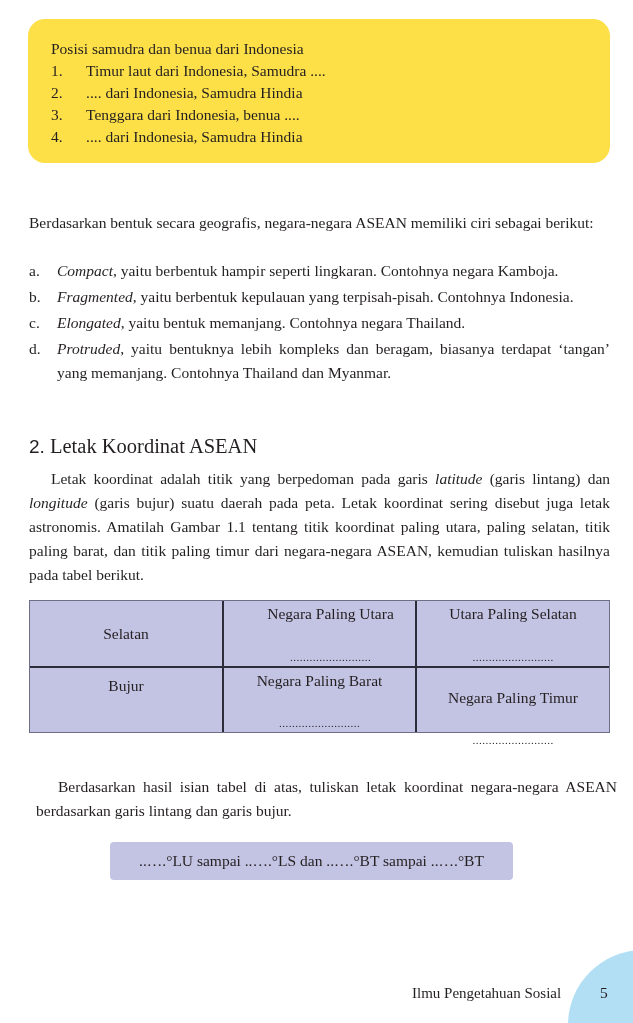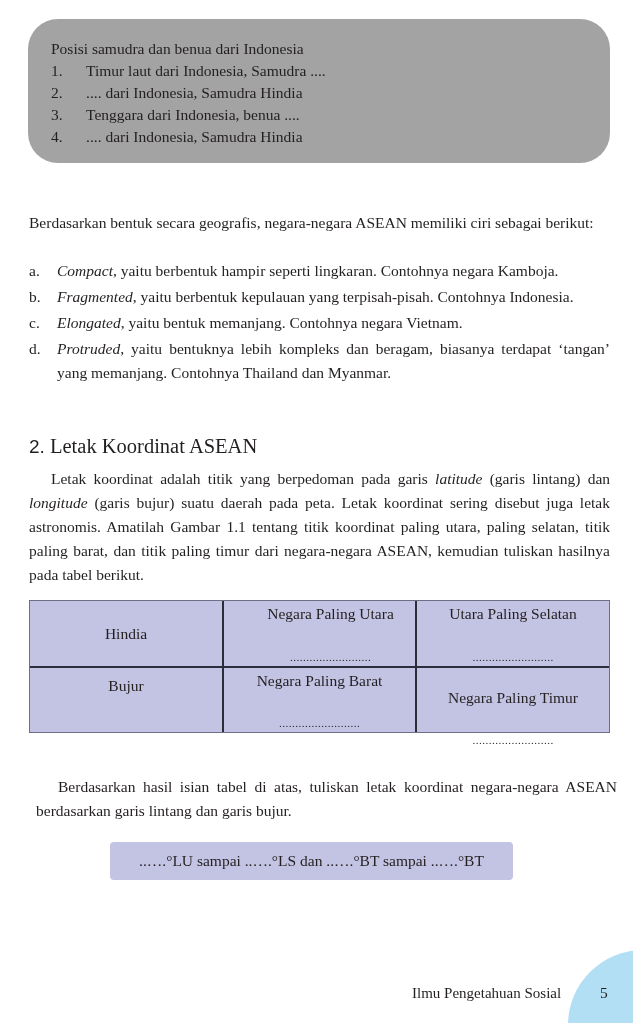--- a/index.html
+++ b/index.html
@@ -5,21 +5,21 @@
     html, body { margin: 0; padding: 0; }
     body {
       width: 633px; height: 1023px; position: relative; overflow: hidden;
       background: #ffffff;
       font-family: "Liberation Serif", "DejaVu Serif", serif;
       color: #231f20;
     }
     .abs { position: absolute; }
     .box {
       left: 28px; top: 19px; width: 582px; height: 144px;
-      background: #a3a3a3; border-radius: 30px;
+      background: #fde047; border-radius: 17px;
     }
     .box .title { position: absolute; left: 23px; top: 19px; font-size: 15.5px; line-height: 22px; }
     .box ol { list-style: none; margin: 0; padding: 0; position: absolute; left: 23px; top: 41px; }
     .box li { font-size: 15.5px; line-height: 22px; height: 22px; display: flex; }
     .box li .n { width: 35px; display: inline-block; }
 
     .para { left: 29px; width: 581px; font-size: 15.5px; line-height: 24px; text-align: justify; }
     .p1 { top: 211px; }
     .list2 { left: 29px; top: 259px; width: 581px; margin: 0; padding: 0; list-style: none; }
     .list2 li { display: flex; font-size: 15.5px; line-height: 24px; margin-bottom: 2px; }
@@ -88,39 +88,39 @@
   <li>
     <span class="n">a.</span>
     <span class="t"><i>Compact</i><span>, yaitu berbentuk hampir seperti lingkaran. Contohnya negara Kamboja.</span></span>
   </li>
   <li>
     <span class="n">b.</span>
     <span class="t"><i>Fragmented</i><span>, yaitu berbentuk kepulauan yang terpisah-pisah. Contohnya Indonesia.</span></span>
   </li>
   <li>
     <span class="n">c.</span>
-    <span class="t"><i>Elongated</i><span>, yaitu bentuk memanjang. Contohnya negara Vietnam.</span></span>
+    <span class="t"><i>Elongated</i><span>, yaitu bentuk memanjang. Contohnya negara Thailand.</span></span>
   </li>
   <li>
     <span class="n">d.</span>
     <span class="t"><i>Protruded</i><span>, yaitu bentuknya lebih kompleks dan beragam, biasanya terdapat ‘tangan’ yang memanjang. Contohnya Thailand dan Myanmar.</span></span>
   </li>
 </ul>
 
 <div class="abs h2"><span class="num">2.</span><span> Letak Koordinat ASEAN</span></div>
 
 <div class="abs para p2"><span>Letak koordinat adalah titik yang berpedoman pada garis </span><i>latitude</i><span> (garis lintang) dan </span><i>longitude</i><span> (garis bujur) suatu daerah pada peta. Letak koordinat sering disebut juga letak astronomis. Amatilah Gambar 1.1 tentang titik koordinat paling utara, paling selatan, titik paling barat, dan titik paling timur dari negara-negara ASEAN, kemudian tuliskan hasilnya pada tabel berikut.</span></div>
 
 <div class="abs tbl">
   <div class="vline" style="left:192px; top:0; bottom:0;"></div>
   <div class="vline" style="left:385px; top:0; bottom:0;"></div>
   <div class="hline" style="left:0; right:0; top:65px;"></div>
 
   <div class="cell" style="left:0; top:0; width:192px; height:65px;">
-    <div class="lbl">Hindia</div>
+    <div class="lbl">Selatan</div>
   </div>
   <div class="cell" style="left:194px; top:0; width:213px; height:65px;">
     <div class="hd">Negara Paling Utara</div>
     <div class="dots">.........................</div>
   </div>
   <div class="cell" style="left:387px; top:0; width:192px; height:65px;">
     <div class="hd">Utara Paling Selatan</div>
     <div class="dots">.........................</div>
   </div>
 

